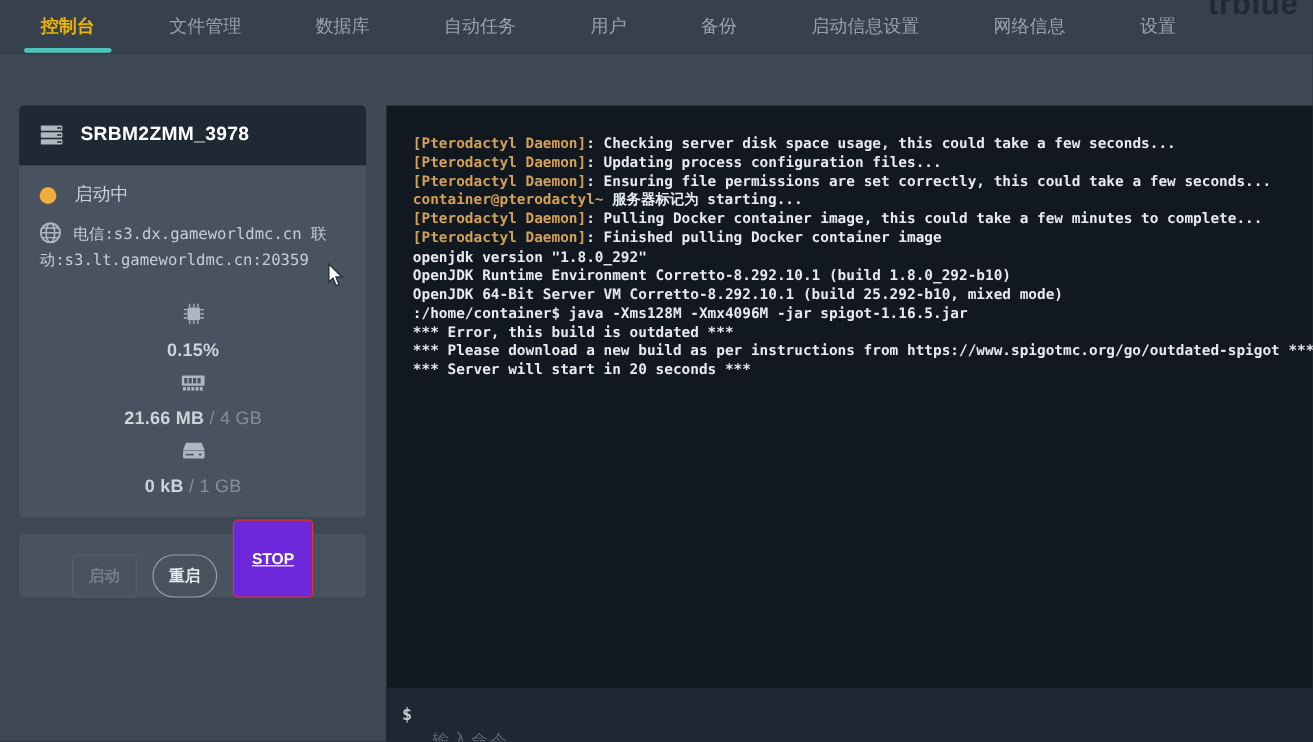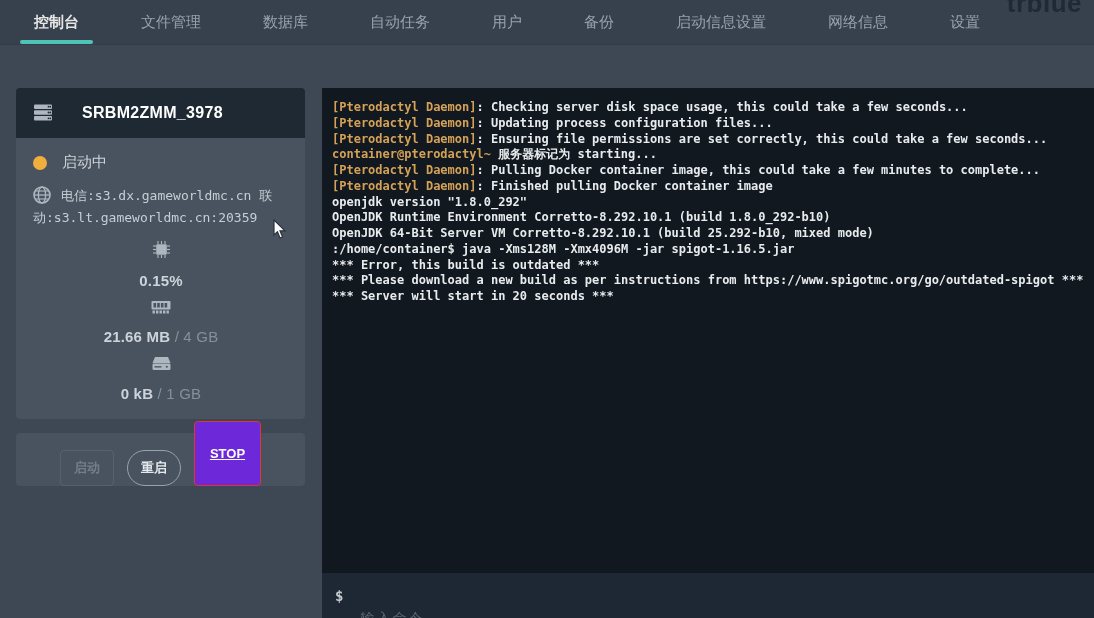--- a/index.html
+++ b/index.html
@@ -25,21 +25,21 @@
   .tab {
     display:flex;
     align-items:center;
     padding:0 10px;
     font-size:15px;
     color:#97a2ae;
     cursor:pointer;
     position:relative;
     white-space:nowrap;
   }
-  .tab.active { color:#e5e5e5; font-weight:bold; }
+  .tab.active { color:#eab308; font-weight:bold; }
   .tab.active::after {
     content:"";
     position:absolute;
     left:-4px; right:-4px; bottom:0;
     height:4px;
     border-radius:2px;
     background:var(--accent,#4ec3b8);
   }
   .logo {
     position:absolute;
@@ -56,21 +56,21 @@
     position:absolute;
     left:16px; top:88px;
     width:289px;
   }
   .card-header {
     background:#1f2933;
     border-radius:4px 4px 0 0;
     height:50px;
     display:flex;
     align-items:center;
-    gap:29px;
+    gap:14px;
     padding:16px 17px;
     color:#ffffff;
     font-size:16px;
     font-weight:bold;
     letter-spacing:0.3px;
   }
   .card-body {
     background:#49535f;
     border-radius:0 0 4px 4px;
     padding:15px 16px 17px 17px;
@@ -88,21 +88,21 @@
     border-radius:50%;
     background:#efae3e;
     flex:0 0 auto;
   }
   .address-row {
     font-family:"DejaVu Sans Mono", monospace;
     font-size:13px;
     line-height:21px;
     color:#c6cdd5;
     word-break:break-all;
-    margin-bottom:13px;
+    margin-bottom:25px;
   }
   .address-row .icon { margin-right:10px; }
   .stat-row {
     display:flex;
     align-items:center;
     gap:14px;
     margin-top:11px;
     font-size:15px;
     font-weight:bold;
     color:#ccd3da;
@@ -138,27 +138,28 @@
   .btn-stop { color:#ffffff; background:#6d28d9; border-color:#e3342f; padding:24px 15px;text-decoration:underline; }
 
   
   .console {
     position:absolute;
     left:322px; top:88px;
     right:0; bottom:0;
     background:#12181f;
   }
   .console-lines {
-    padding:12px 10px;
+    padding:24px 10px;
     font-family:"DejaVu Sans Mono", monospace;
     font-size:12px;
     font-weight:bold;
     line-height:15.75px;
     color:#e8ebee;
     white-space:pre;
+    margin-left:12px;
   }
   .console-line .prefix { color:#d4a257; }
   .console-input {
     position:absolute;
     left:0; right:0; bottom:0;
     height:45px;
     background:#1e2834;
     display:flex;
     align-items:center;
     padding:0 13px;

